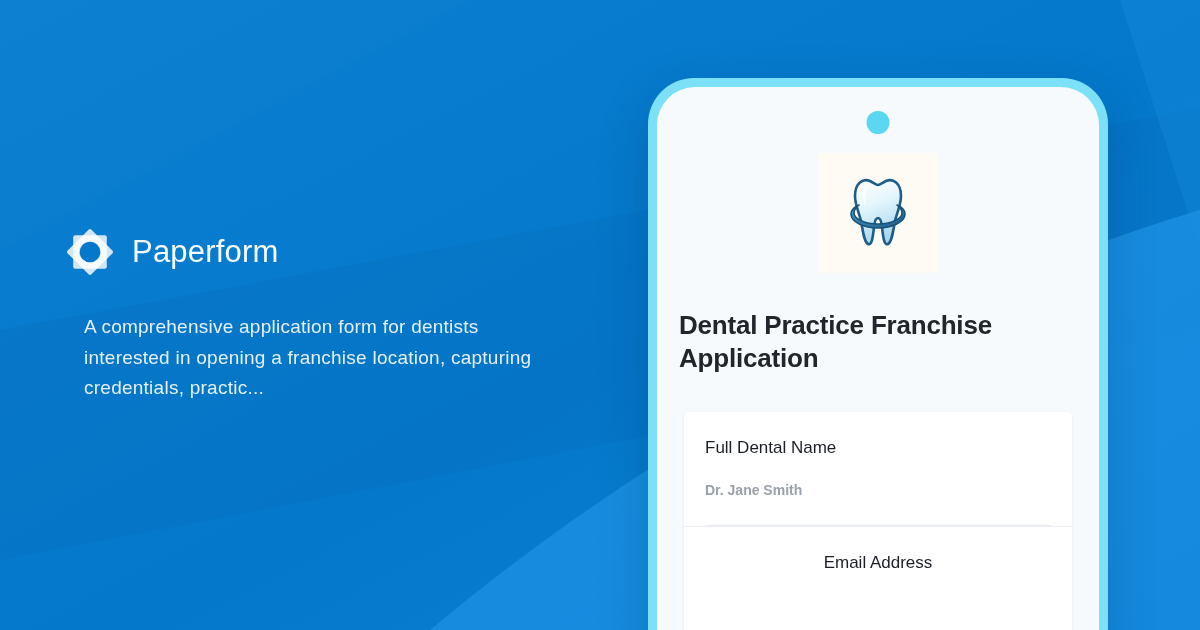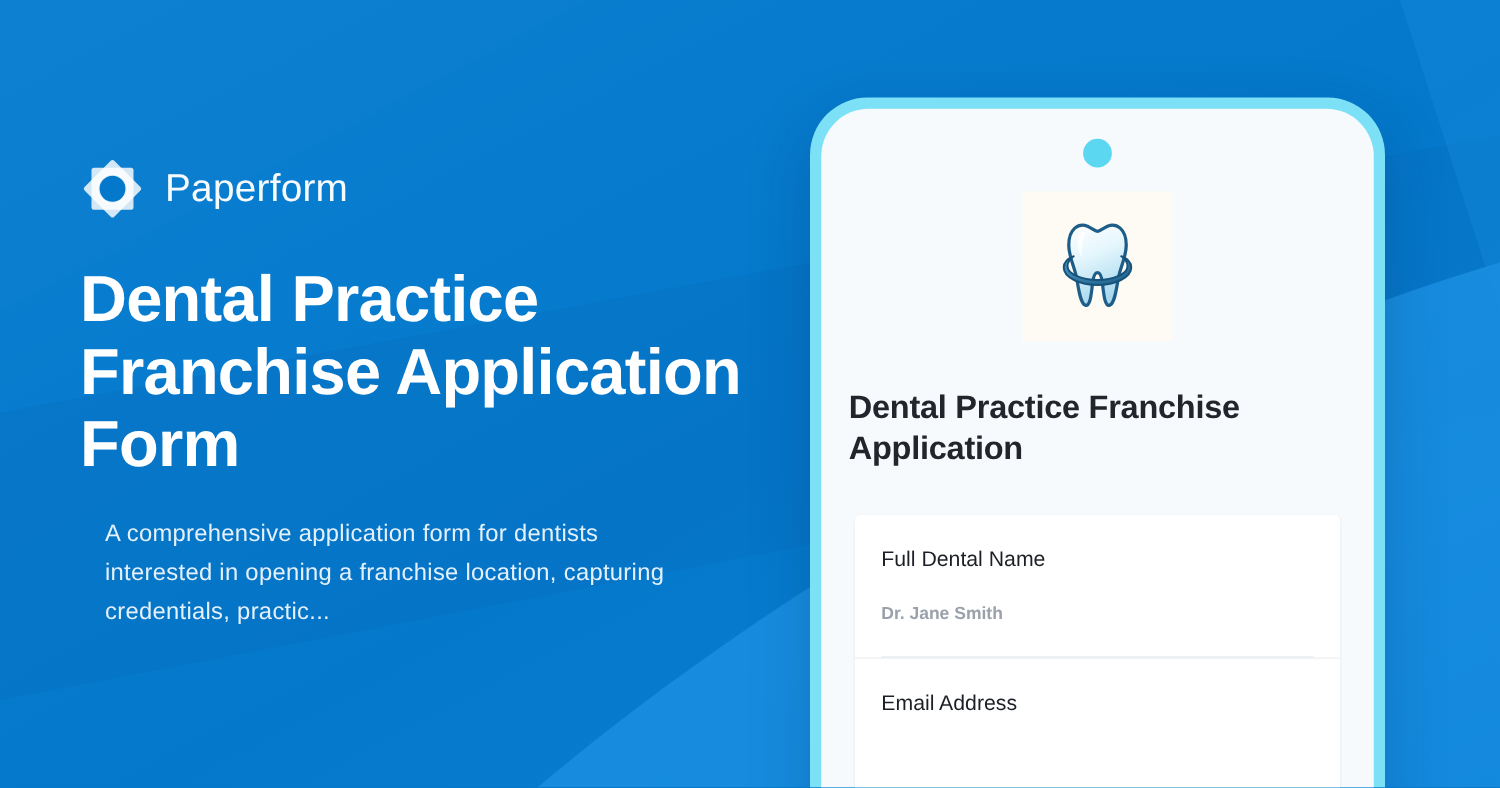--- a/index.html
+++ b/index.html
@@ -135,21 +135,21 @@
   }
   .field-input {
     font-size:14px;
     color:#9aa1ab;
     padding-bottom:27px;
     border-bottom:1px solid #e7eaee;
     min-height:20px;
     font-weight:bold;
   }
   .field-input.empty { color:transparent; }
-  .form-field.tall .field-label { margin-bottom:42px; }
+  .form-field.tall .field-label { margin-bottom:42px;text-align:center; }
 </style>
 </head>
 <body>
 
 <div class="canvas">
 
   <div class="bg-layer">
     <svg viewBox="0 0 1200 630" preserveAspectRatio="none" aria-hidden="true">
       <defs>
         <linearGradient id="gBase" x1="0" y1="0" x2="1" y2="1">
@@ -183,21 +183,20 @@
             <rect x="9.2" y="9.2" width="33.6" height="33.6" rx="2"></rect>
             <rect x="9.2" y="9.2" width="33.6" height="33.6" rx="2" transform="rotate(45 26 26)"></rect>
           </g>
           <circle cx="26" cy="26" r="11.4" fill="#0478cb"></circle>
           <circle cx="26" cy="26" r="11.4" fill="none" stroke="#ffffff" stroke-opacity=".9" stroke-width="2.1"></circle>
         </svg>
       </span>
       <span class="brand-name">Paperform</span>
     </div>
 
-    <h1 class="hero-title">Dental Practice Franchise Application Form</h1>
 
     <p class="hero-desc">A comprehensive application form for dentists interested in opening a franchise location, capturing credentials, practic...</p>
   </div>
 
   <div class="phone">
     <div class="phone-screen">
 
       <span class="camera-dot"></span>
 
       <div class="form-logo-wrap">

